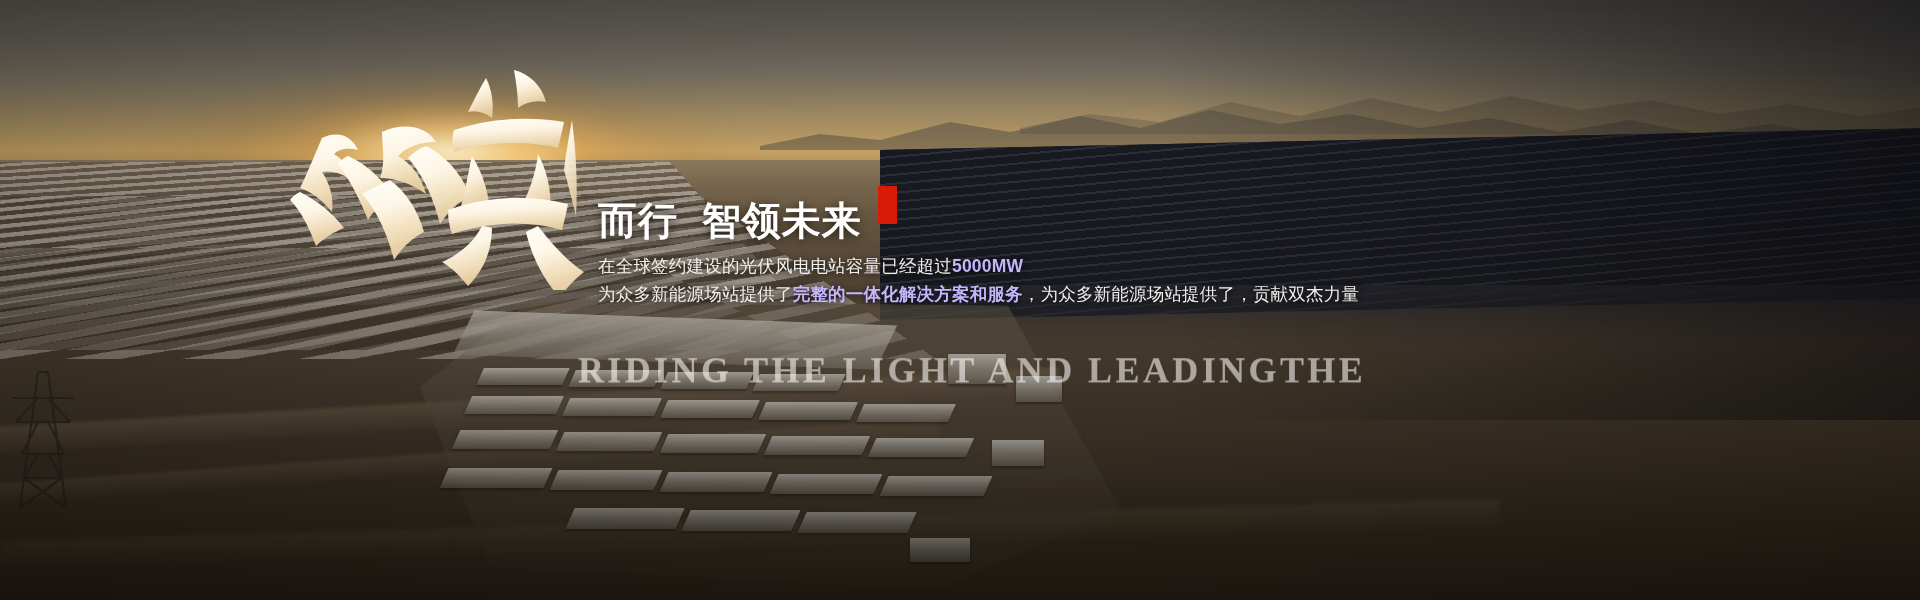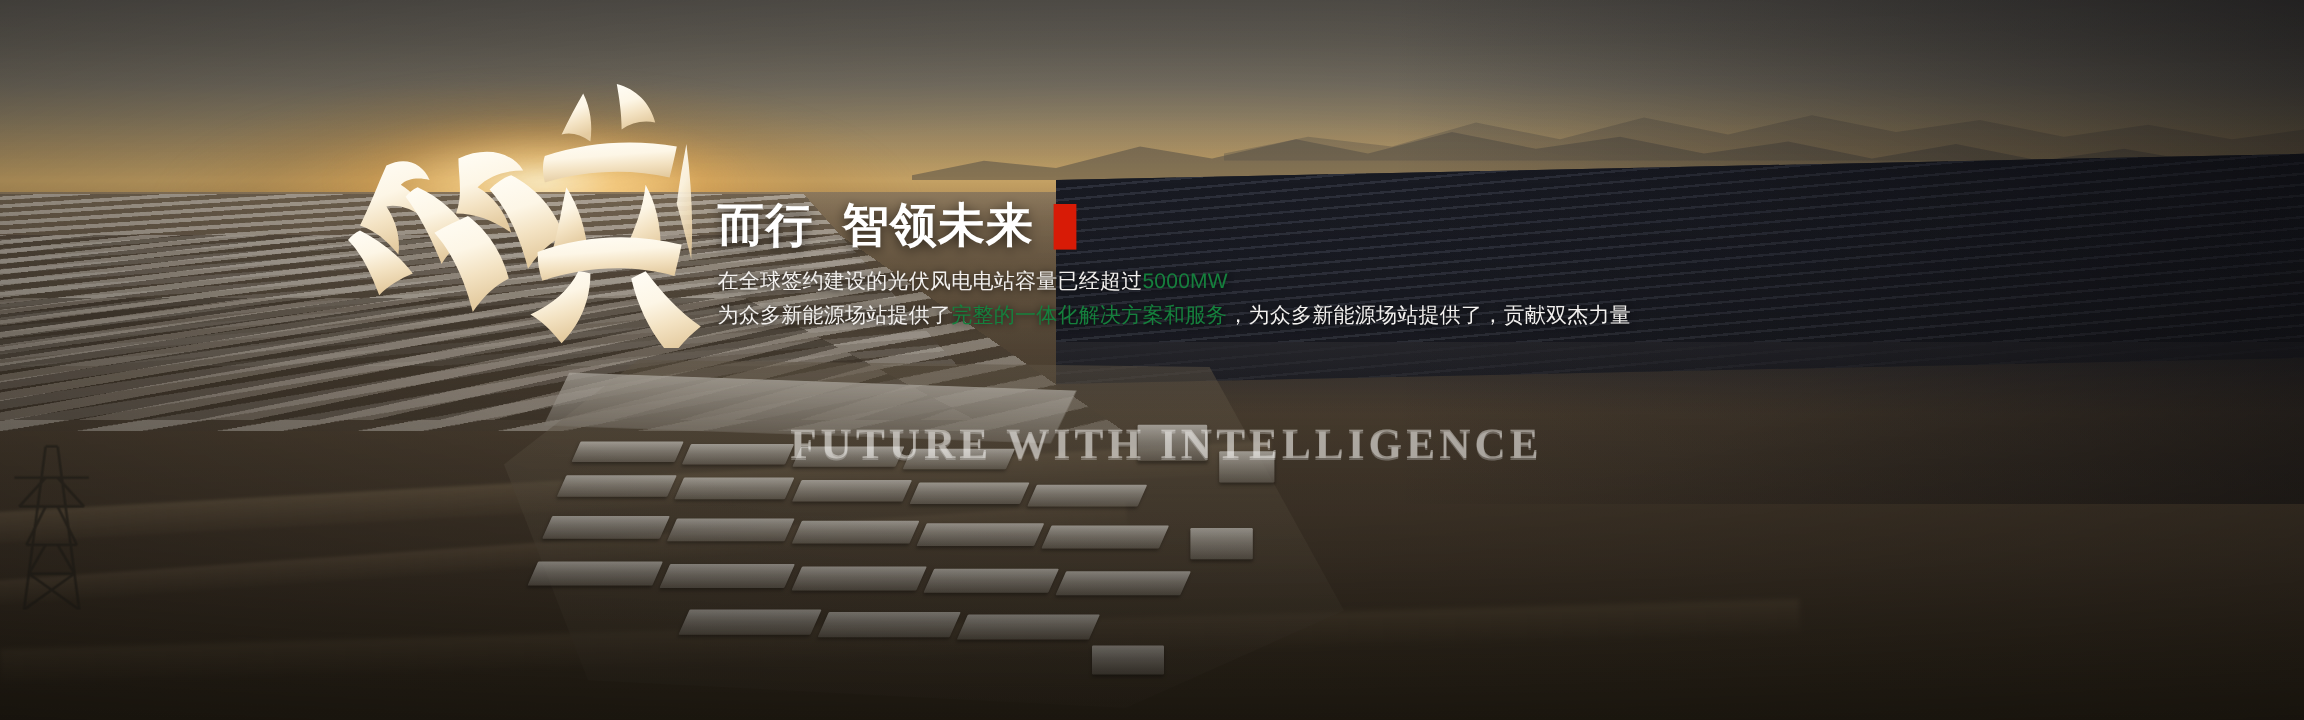--- a/index.html
+++ b/index.html
@@ -189,35 +189,35 @@
   .copy {
     position:absolute; left:598px; top:168px; width:780px;
   }
   .headline {
     display:flex; align-items:center; gap:16px;
     font-size:39px; line-height:1.08;
     font-weight:700; color:#ffffff;
     letter-spacing:1px;
     text-shadow:0 2px 10px rgba(0,0,0,.65);
   }
-  .headline-text { white-space:pre; }
+  .headline-text { white-space:pre;margin-top:32px; }
   .red-block {
     display:inline-block; width:19px; height:38px;
     background:#d81b06;
     flex:0 0 auto;
   }
   .sub {
     margin-top:11px;
     font-size:17.5px; line-height:1.52;
     color:#f2f0ee;
     letter-spacing:.2px;
     text-shadow:0 1px 6px rgba(0,0,0,.8);
     white-space:nowrap;
   }
-  .sub b { font-weight:400; color:#15803d; }
+  .sub b { font-weight:700; color:#c4b5fd; }
 
   
   .tagline {
     position:absolute; left:0; top:348px; width:1920px;
     text-align:center;
     font-family:"Liberation Serif", serif;
     font-weight:700;
     font-size:36px;
     line-height:44px;
     letter-spacing:3.4px;
@@ -385,16 +385,16 @@
     <div class="sub">
       <span>在全球签约建设的光伏风电电站容量已经超过</span><b>5000MW</b>
     </div>
 
     <div class="sub" style="margin-top:1px;">
       <span>为众多新能源场站提供了</span><b>完整的一体化解决方案和服务</b><span>，为众多新能源场站提供了，贡献双杰力量</span>
     </div>
   </div>
 
   <div class="tagline">
-    <span class="l2">FUTURE WITH INTELLIGENCE</span>
+    <span class="l1">RIDING THE LIGHT AND LEADINGTHE</span>
   </div>
 
 </div>
 
 </body></html>

